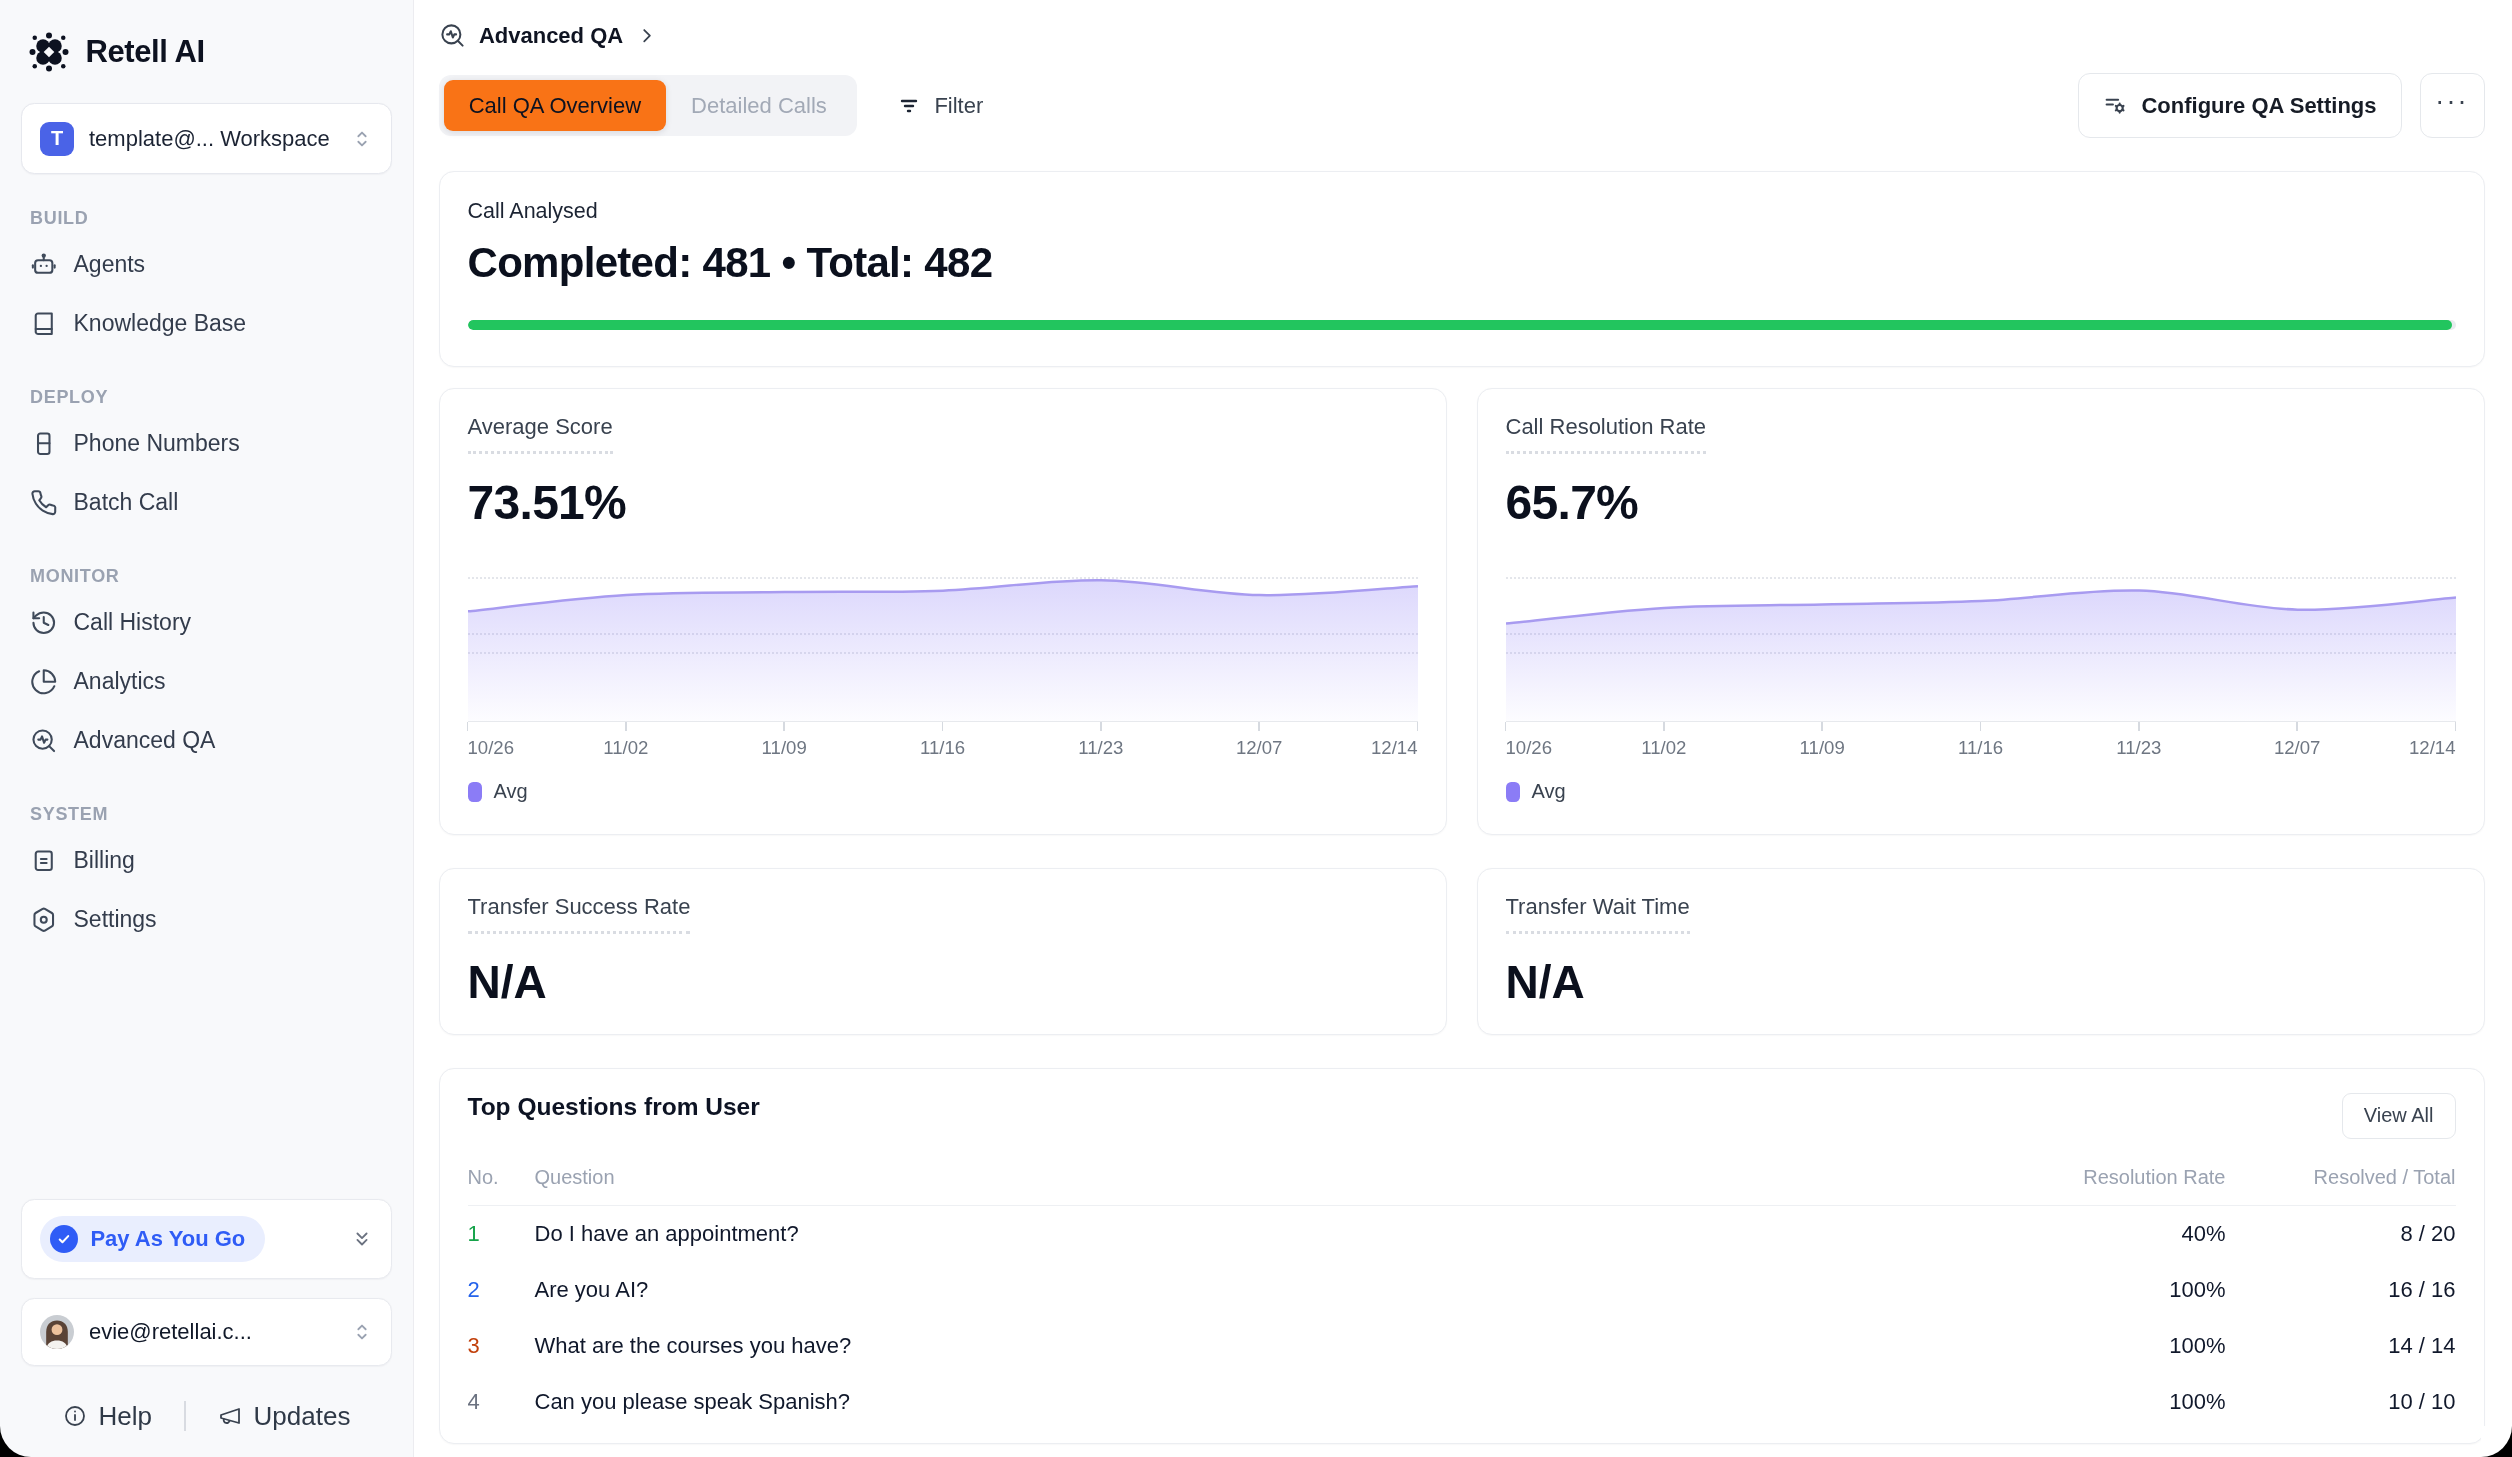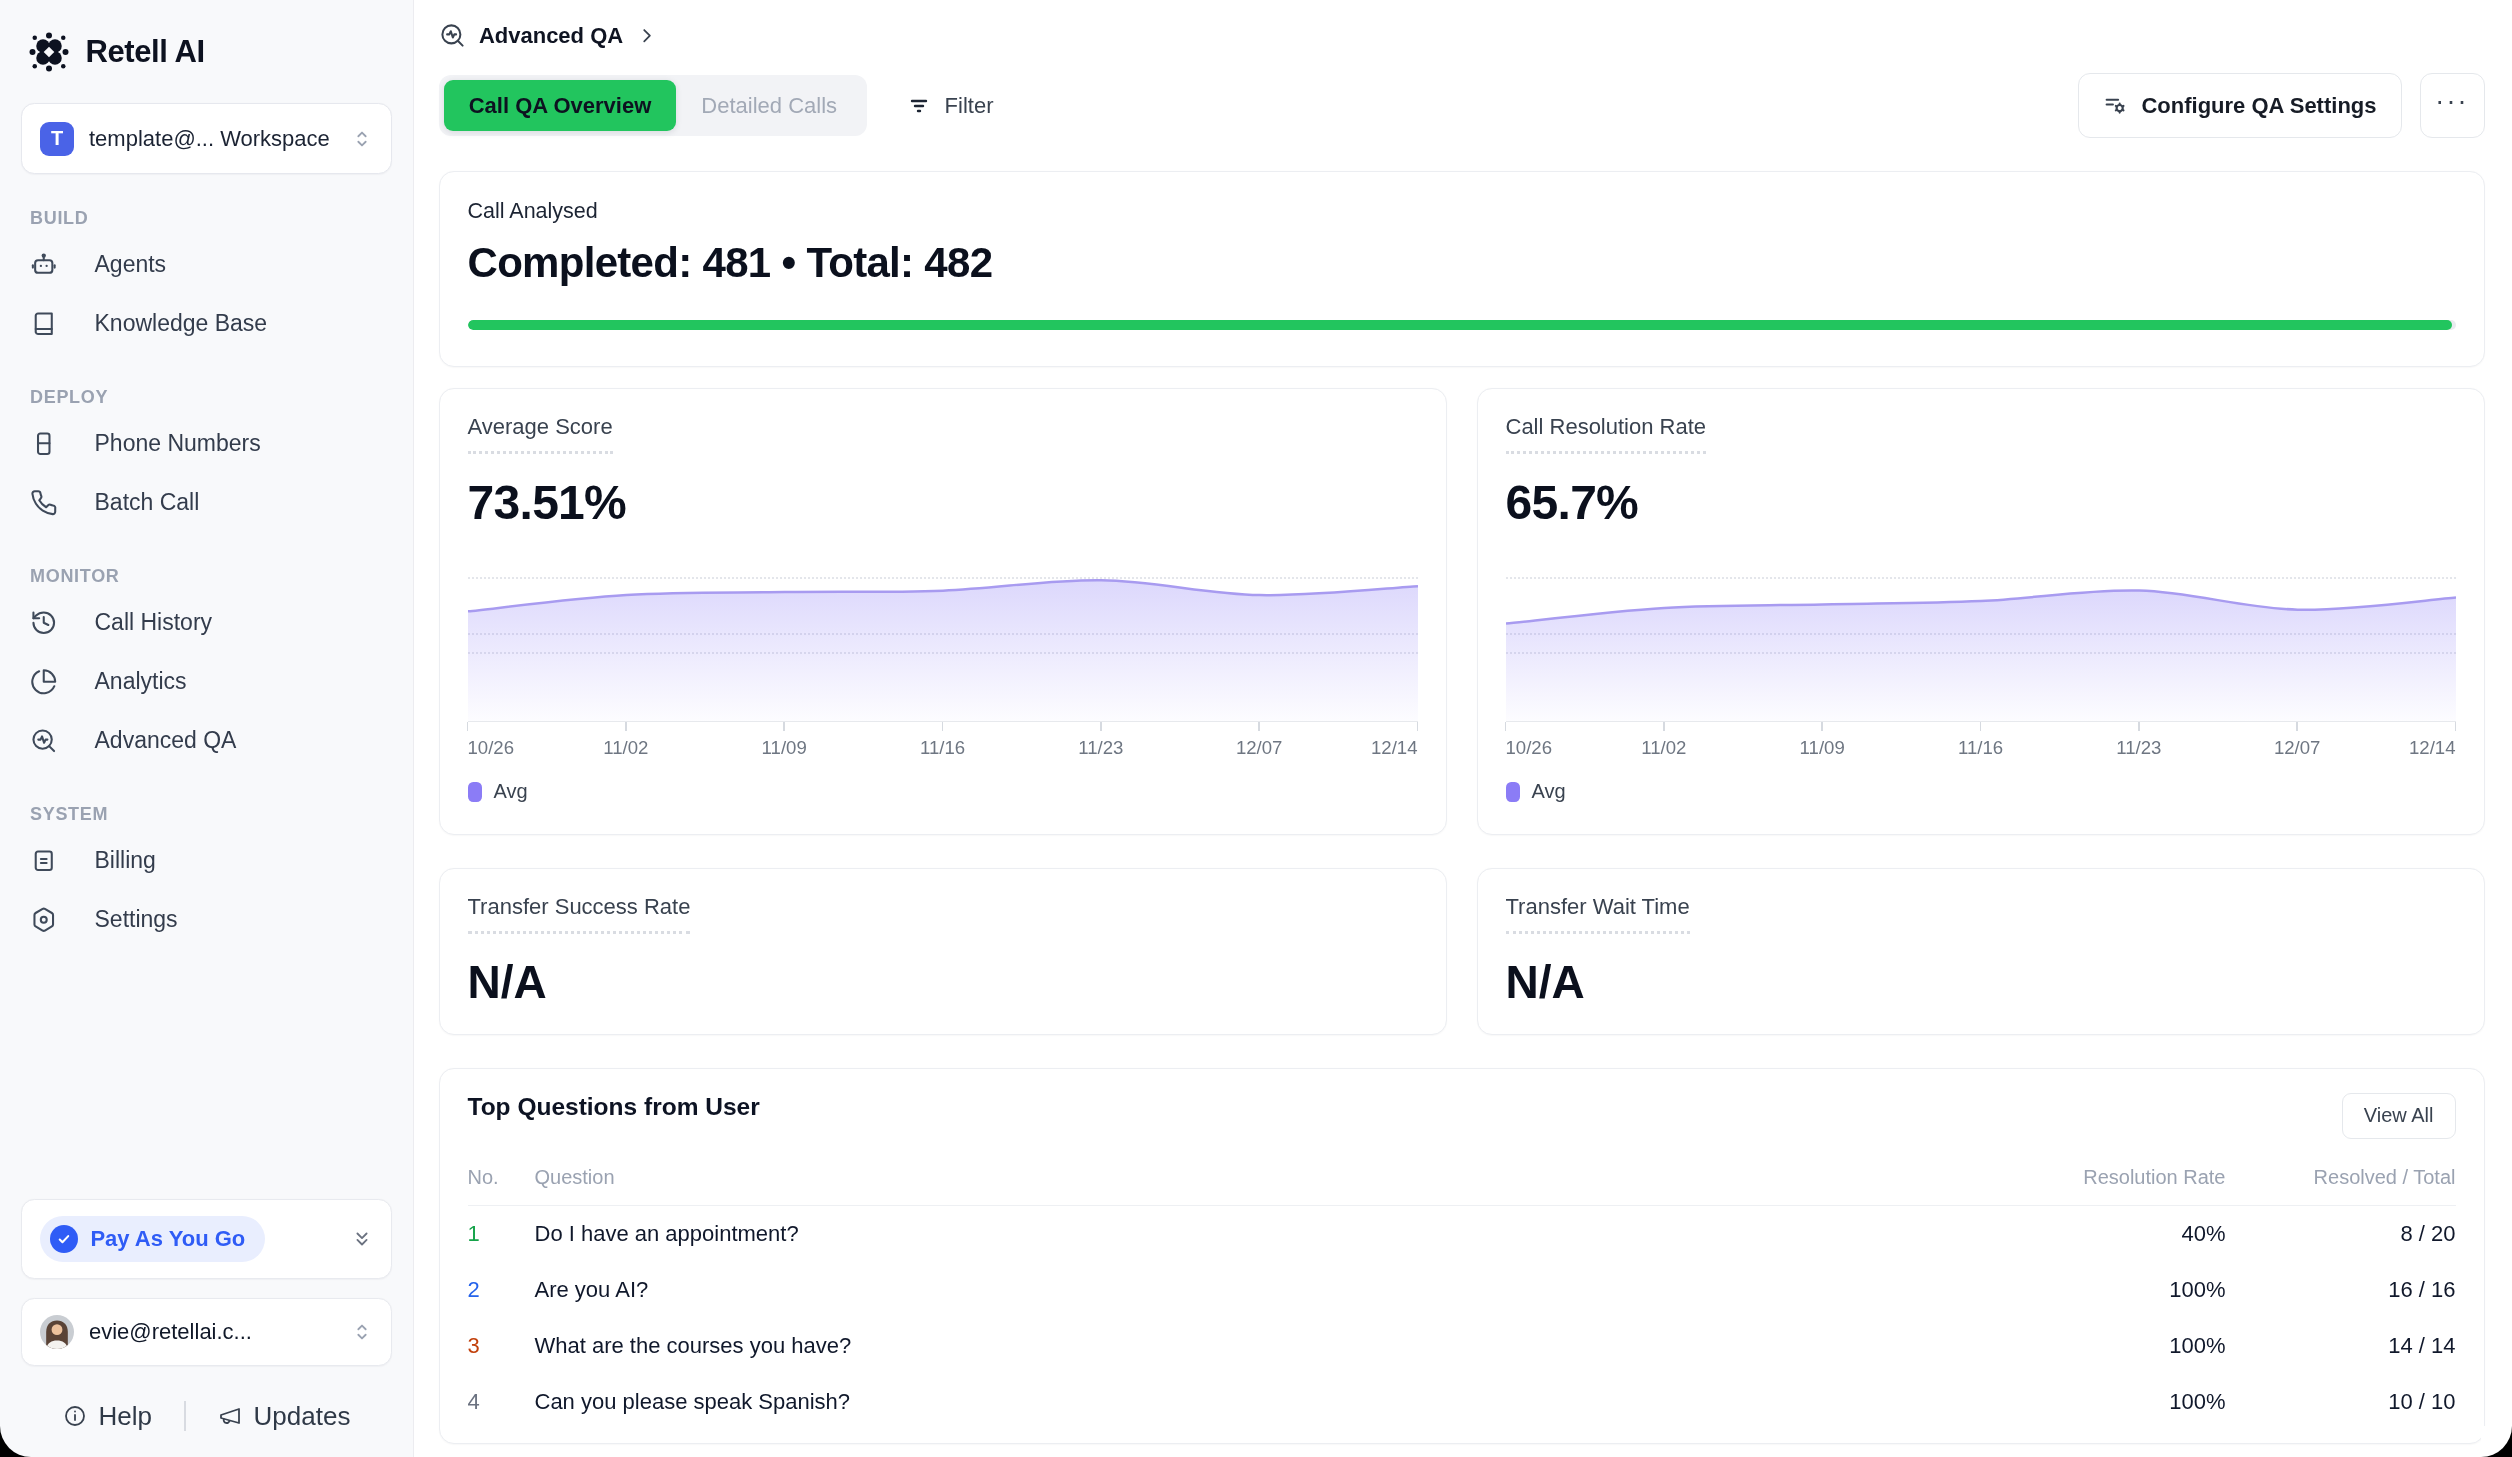--- a/index.html
+++ b/index.html
@@ -10,41 +10,41 @@
 
   
   aside { width:414px; min-width:414px; background:#f8f9fb; border-right:0.7px solid #ececf0; padding:31px 21px 19.3px; display:flex; flex-direction:column; }
   .logo-row { display:flex; align-items:center; gap:15px; padding-left:7.4px; }
   .logo-text { font-size:31px; font-weight:700; color:#0d1220; letter-spacing:-0.4px; }
   .workspace { margin-top:30px; height:71px; background:#fff; border:0.7px solid #e6e8ee; border-radius:13.4px; display:flex; align-items:center; gap:15px; padding:0 18px; box-shadow:0 0.7px 1.5px rgba(16,24,40,.04); }
   .t-badge { width:34px; height:34px; border-radius:9px; color:#fff; font-size:20px; font-weight:700; display:flex; align-items:center; justify-content:center; }
   .workspace-label { font-size:22px; color:#1b2333; font-weight:500; flex:1; text-align:left; white-space:nowrap; }
   .updown { color:#9aa2b1; }
   .section-label { margin:34px 0 6px; padding-left:9px; font-size:18px; font-weight:700; color:#9aa2b1; letter-spacing:0.7px; }
-  .nav-item { display:flex; align-items:center; gap:37px; height:59px; padding-left:9px; font-size:23px; color:#333c4c; border-radius:9px; cursor:pointer; }
+  .nav-item { display:flex; align-items:center; gap:16px; height:59px; padding-left:9px; font-size:23px; color:#333c4c; border-radius:9px; cursor:pointer; }
   .nav-item svg { width:27.5px; height:27.5px; color:#3f4a5a; flex:none; }
   .sidebar-bottom { margin-top:auto; display:flex; flex-direction:column; gap:19.3px; }
   .plan-card { background:#fff; border:0.7px solid #e8eaef; border-radius:13.4px; padding:16.3px 18px; display:flex; align-items:center; justify-content:space-between; box-shadow:0 0.7px 1.5px rgba(16,24,40,.04); }
   .plan-pill { display:inline-flex; align-items:center; gap:12px; background:#e9eefe; border-radius:742px; padding:9px 19.3px 9px 10.4px; font-size:22px; font-weight:600; }
   .check-badge { width:28px; height:28px; border-radius:50%; display:flex; align-items:center; justify-content:center; }
   .account-card { background:#fff; border:0.7px solid #e8eaef; border-radius:13.4px; height:68px; display:flex; align-items:center; gap:15px; padding:0 18px; box-shadow:0 0.7px 1.5px rgba(16,24,40,.04); }
   .account-email { flex:1; font-size:22px; color:#101828; white-space:nowrap; }
   .footer-row { display:flex; align-items:center; justify-content:center; gap:32px; padding:15px 0 6px; font-size:26px; color:#2f3947; }
   .footer-link { display:flex; align-items:center; gap:12px; cursor:pointer; }
   .footer-divider { width:1.5px; height:30px; background:#d8dbe1; }
 
   
   main { flex:1; padding:22px 27.5px 0 24.5px; display:flex; flex-direction:column; min-width:0; }
   .breadcrumb { display:flex; align-items:center; gap:13.4px; font-size:22px; font-weight:600; color:#0f1422; }
   .breadcrumb svg { color:#39424f; }
   .crumb-chevron { color:#a9b0bc; }
   .controls { margin-top:24px; display:flex; align-items:center; }
   .segmented { background:#f2f3f6; border-radius:12px; padding:5.2px; display:flex; }
   .tab { font-size:22px; padding:12.6px 25px; border-radius:9px; color:#a2a9b6; font-weight:500; border:none; background:transparent; }
-  .tab.active { background:#22c55e; color:#0d1220; font-weight:700; box-shadow:0 1.5px 6px rgba(16,24,40,.10); }
+  .tab.active { background:#f97316; color:#0d1220; font-weight:400; box-shadow:0 1.5px 6px rgba(16,24,40,.10); }
   .filter-btn { margin-left:40px; display:flex; align-items:center; gap:13.4px; font-size:22px; color:#39424f; background:none; border:none; }
   .right-controls { margin-left:auto; display:flex; gap:18px;padding-left:30px; }
   .config-btn { height:65px; padding:0 24px; background:#fff; border:1.5px solid #e5e8ec; border-radius:12px; font-size:22px; font-weight:600; color:#171c26; display:flex; align-items:center; gap:13.4px; }
   .more-btn { width:65px; height:65px; background:#fff; border:1.5px solid #e5e8ec; border-radius:12px; font-size:27px; color:#39424f; display:flex; align-items:center; justify-content:center; letter-spacing:2.2px; padding-bottom:9px; }
 
   .card { background:#fff; border:1.5px solid #eceef2; border-radius:15px; box-shadow:0 0.7px 1.5px rgba(16,24,40,.03); }
   .analysed { margin-top:33px; padding:27px 28px 36px; }
   .analysed-title { font-size:21.5px; color:#1c2433; }
   .analysed-summary { margin-top:15px; font-size:42px; font-weight:700; color:#0b101d; letter-spacing:-0.7px; }
   .progress-track { margin-top:33px; height:10.4px; border-radius:6px; background:#e9ebef; overflow:hidden; }

